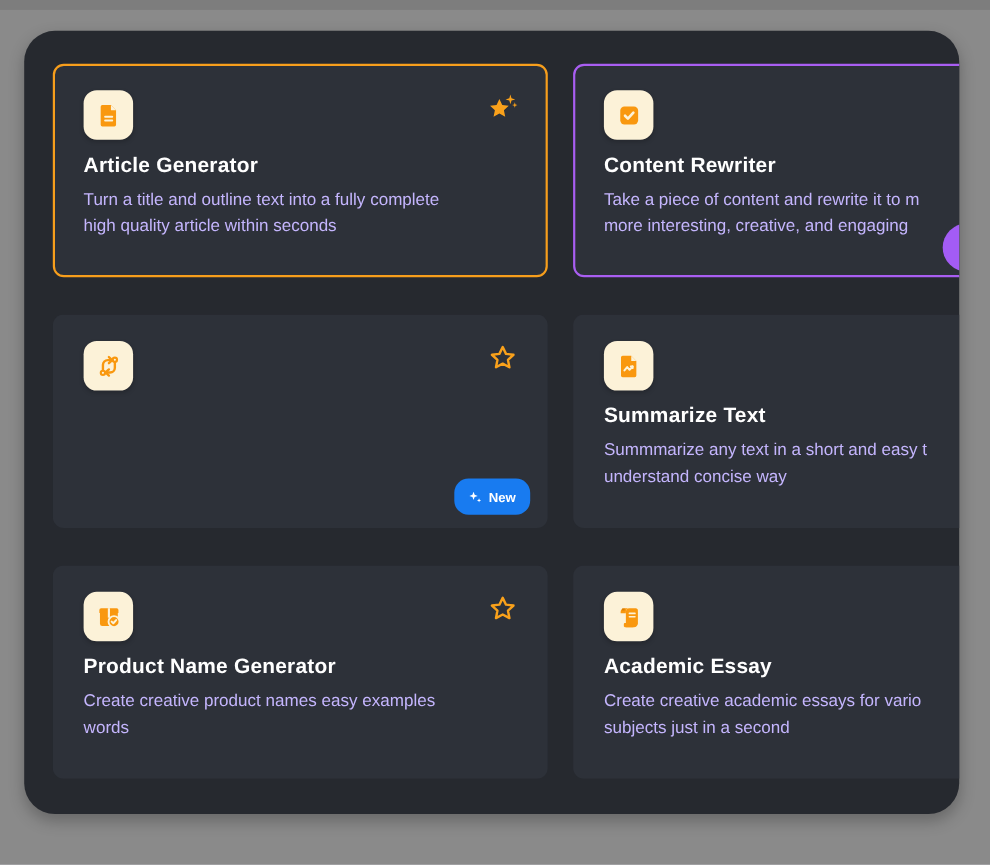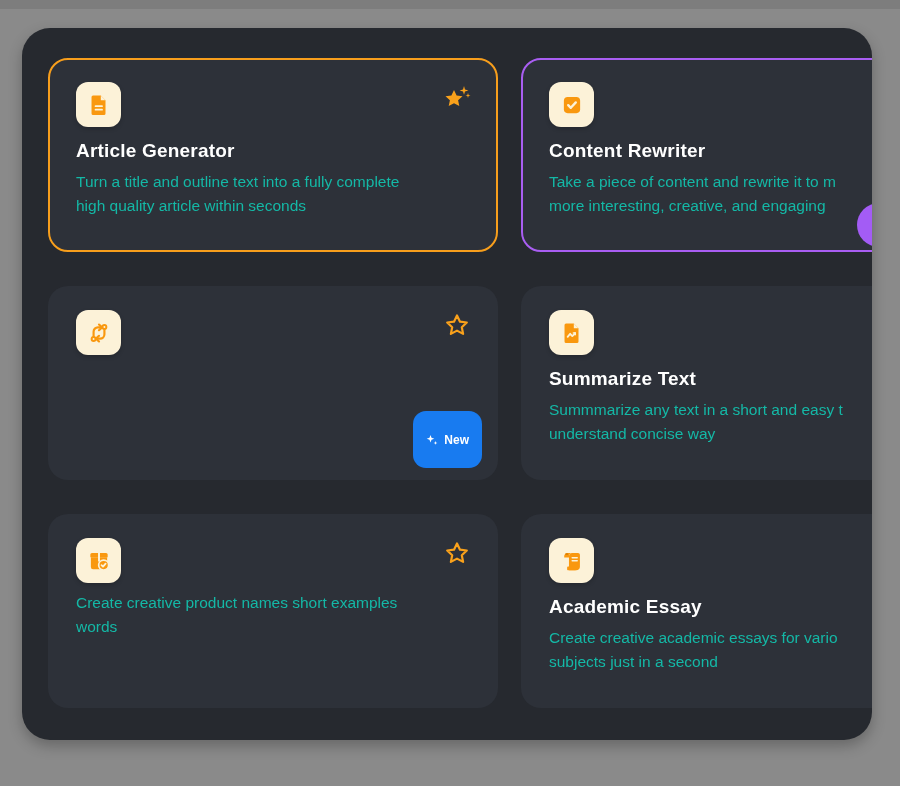--- a/index.html
+++ b/index.html
@@ -9,40 +9,40 @@
   .panel{
     position:absolute;left:22px;top:28px;width:850px;height:712px;
     background:#26292f;border-radius:28px;overflow:hidden;
     box-shadow:0 6px 14px rgba(0,0,0,.25);
   }
   .grid{
     display:grid;grid-template-columns:450px 450px;grid-auto-rows:194px;
     gap:34px 23px;padding:30px 0 33px 26px;width:max-content;
   }
   .card{
-    position:relative;box-sizing:border-box;border-radius:20px;
+    position:relative;box-sizing:border-box;border-radius:10px;
     background:#2d3139;border:2px solid transparent;padding:22px 26px;
   }
   .card.accent-orange{border-color:#f79e1c;}
   .card.accent-purple{border-color:#a95ef2;}
   .icon-tile{
     width:45px;height:45px;border-radius:12px;background:#fcf2d8;
     display:flex;align-items:center;justify-content:center;
     box-shadow:0 2px 4px rgba(0,0,0,.18);
   }
   .star{position:absolute;top:22px;right:24px;width:30px;height:30px;display:flex;align-items:center;justify-content:center;}
   .card-title{
     margin:13px 0 0 0;font-size:19px;font-weight:700;color:#ffffff;letter-spacing:.2px;
   }
   .card-desc{
-    margin:8px 0 0 0;font-size:15.5px;line-height:24px;color:#14b8a6;
+    margin:8px 0 0 0;font-size:15.5px;line-height:24px;color:#c4b5fd;
     white-space:pre-line;width:420px;
   }
   .new-badge{
-    position:absolute;right:14px;bottom:10px;height:25px;padding:16px 13px;
+    position:absolute;right:14px;bottom:10px;height:25px;padding:4px 13px;
     background:#187bf0;border-radius:13px;display:flex;align-items:center;gap:6px;
   }
   .new-badge .badge-label{color:#ffffff;font-size:12px;font-weight:700;}
   .corner-circle{
     position:absolute;left:334px;top:143px;width:44px;height:44px;border-radius:50%;
     background:#a35cf5;
   }
 </style>
 </head>
 <body>
@@ -134,21 +134,22 @@
             <rect x="11.1" y="4.5" width="1.8" height="8" fill="#fcf2d8"></rect>
             <circle cx="16.3" cy="15.8" r="4.6" fill="#f9980f" stroke="#fcf2d8" stroke-width="1.6"></circle>
             <path d="M14.3 15.8l1.4 1.4 2.4-2.7" fill="none" stroke="#fcf2d8" stroke-width="1.7" stroke-linecap="round" stroke-linejoin="round"></path>
           </svg>
         </div>
         <div class="star">
           <svg width="28" height="28" viewBox="0 0 28 28">
             <path d="M14 4.5l3 6.2 6.8.8-5 4.7 1.3 6.7L14 19.6l-6.1 3.3 1.3-6.7-5-4.7 6.8-.8z" fill="none" stroke="#f9a11b" stroke-width="2.2" stroke-linejoin="round"></path>
           </svg>
         </div>
-        <p class="card-desc">Create creative product names short examples
+        <h3 class="card-title">Product Name Generator</h3>
+        <p class="card-desc">Create creative product names easy examples
 words</p>
       </div>
 
       <div class="card">
         <div class="icon-tile">
           <svg width="26" height="26" viewBox="0 0 24 24">
             <path d="M8 4.5c-1.9 0-3.2 1.3-3.2 3v1.2h4.4V7.5c0-1.7 1-3 2.4-3z" fill="#f9980f"></path>
             <path d="M9.2 7.5c0-1.7 1.2-3 2.9-3h5.4c1.1 0 1.8.8 1.8 1.8v10.9c0 1.9-1.4 3.3-3.3 3.3H9.2z" fill="#f9980f"></path>
             <path d="M7.5 19.5c0 .6.4 1 1 1h7.4c-1.6 0-2.7-1.2-2.7-2.7v-.8H8.5c-.6 0-1 .5-1 1z" fill="#f9980f"></path>
             <rect x="11.5" y="8.2" width="6" height="1.4" rx="0.7" fill="#fcf2d8"></rect>

